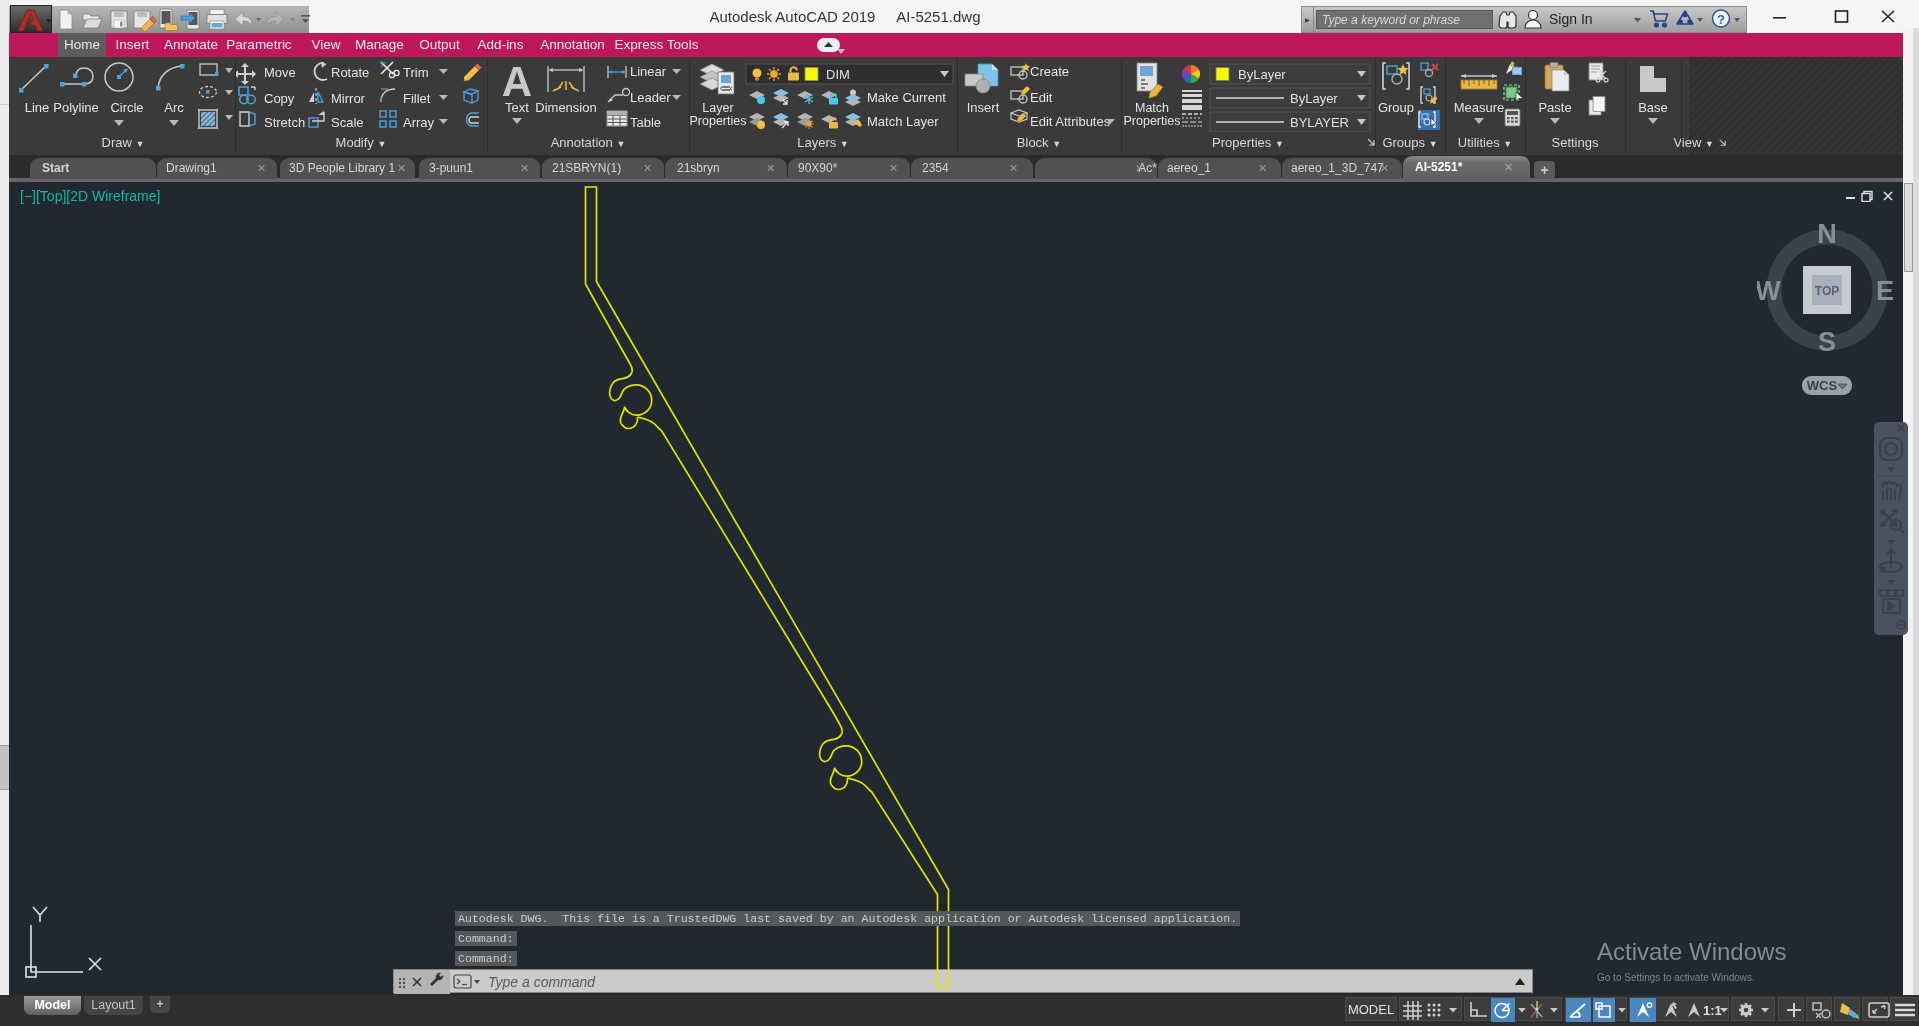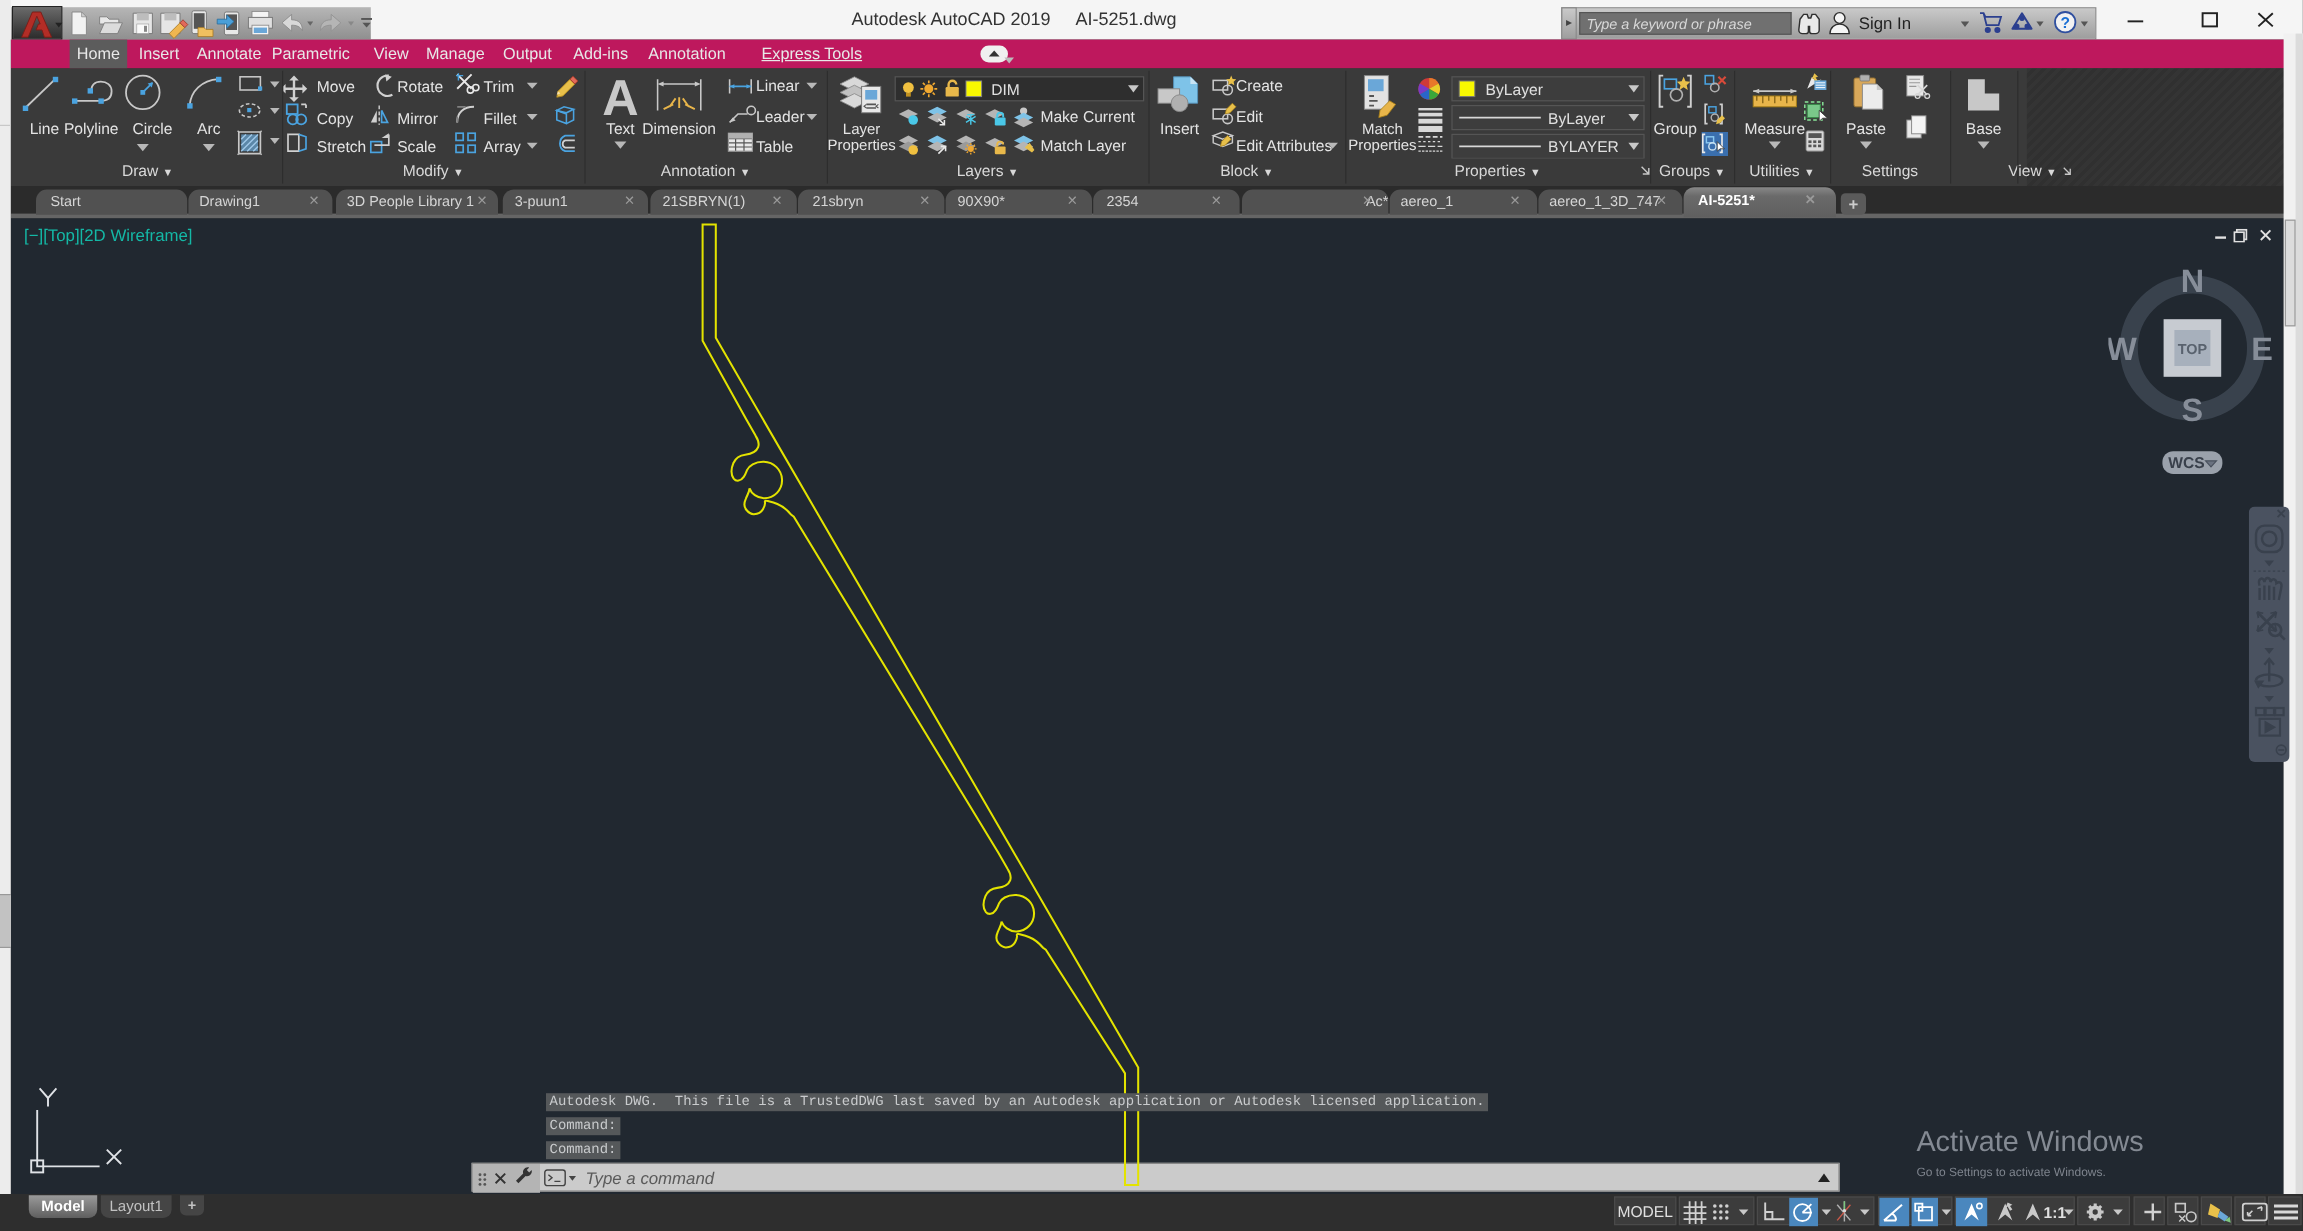--- a/index.html
+++ b/index.html
@@ -177,21 +177,21 @@
   <div class="abs" id="menurow">
     <div class="mtab active" style="left:49px; width:48px;">Home</div>
     <div class="mtab" style="left:101px; width:45px;">Insert</div>
     <div class="mtab" style="left:149px; width:66px;">Annotate</div>
     <div class="mtab" style="left:217px; width:66px;">Parametric</div>
     <div class="mtab" style="left:296px; width:42px;">View</div>
     <div class="mtab" style="left:340px; width:61px;">Manage</div>
     <div class="mtab" style="left:402px; width:57px;">Output</div>
     <div class="mtab" style="left:461px; width:61px;">Add-ins</div>
     <div class="mtab" style="left:523px; width:81px;">Annotation</div>
-    <div class="mtab" style="left:624px; width:87px;text-decoration:underline;">Express Tools</div>
+    <div class="mtab" style="left:604px; width:87px;">Express Tools</div>
     <div class="mtab" style="left:693px; width:93px;margin-top:24px;">Featured Apps</div>
     <div style="position:absolute; left:808px; top:5px; width:23px; height:14px; background:#f0f0f0; border-radius:7px;"><svg width="23" height="14">
           <path d="M7,9 l9,0 l-4.5,-5 z" fill="#333"></path>
         </svg></div>
     <div style="position:absolute; left:827px; top:9px;"><svg width="12" height="8">
           <path d="M1,1 l8,0 l-4,5 z" fill="#bbb"></path>
         </svg></div>
   </div>
 
   <div class="abs" id="ribbon">
@@ -648,21 +648,21 @@
     <div class="psep" style="left:1112px;"></div>
     <div class="psep" style="left:1366px;"></div>
     <div class="psep" style="left:1436px;"></div>
     <div class="psep" style="left:1516px;"></div>
     <div class="psep" style="left:1616px;"></div>
     <div class="psep" style="left:1672px;"></div>
   </div>
 
   <div class="abs" id="filetabs">
     <div style="position:absolute; left:0; top:23px; width:1899px; height:4px; background:#656565;"></div>
-    <div class="ftab" style="left:21px; width:126px; padding-left:12px;">Start</div>
+    <div class="ftab" style="left:21px; width:126px; padding-left:12px;font-weight:bold;">Start</div>
     <div class="ftab" style="left:148px; width:120px; padding-left:9px;">Drawing1<span class="x" style="left:100px;">✕</span></div>
     <div class="ftab" style="left:271px; width:135px; padding-left:9px;">3D People Library 1<span class="x" style="left:117px;">✕</span></div>
     <div class="ftab" style="left:410px; width:121px; padding-left:10px;">3-puun1<span class="x" style="left:101px;">✕</span></div>
     <div class="ftab" style="left:533px; width:122px; padding-left:10px;">21SBRYN(1)<span class="x" style="left:101px;">✕</span></div>
     <div class="ftab" style="left:656px; width:122px; padding-left:12px;">21sbryn<span class="x" style="left:101px;">✕</span></div>
     <div class="ftab" style="left:779px; width:122px; padding-left:10px;">90X90*<span class="x" style="left:101px;">✕</span></div>
     <div class="ftab" style="left:902px; width:122px; padding-left:11px;">2354<span class="x" style="left:98px;">✕</span></div>
     <div class="ftab" style="left:1026px; width:122px; padding-left:10px;text-align:right;">Ac*<span class="x" style="left:100px;">✕</span></div>
     <div class="ftab" style="left:1149px; width:123px; padding-left:9px;">aereo_1<span class="x" style="left:100px;">✕</span></div>
     <div class="ftab" style="left:1273px; width:120px; padding-left:9px;">aereo_1_3D_747<span class="x" style="left:98px;">✕</span></div>

